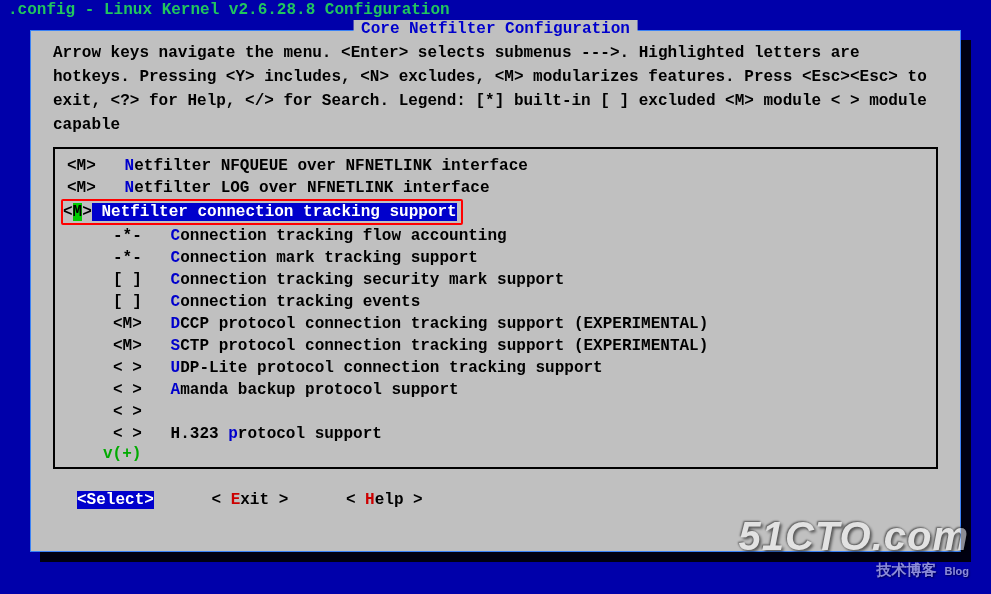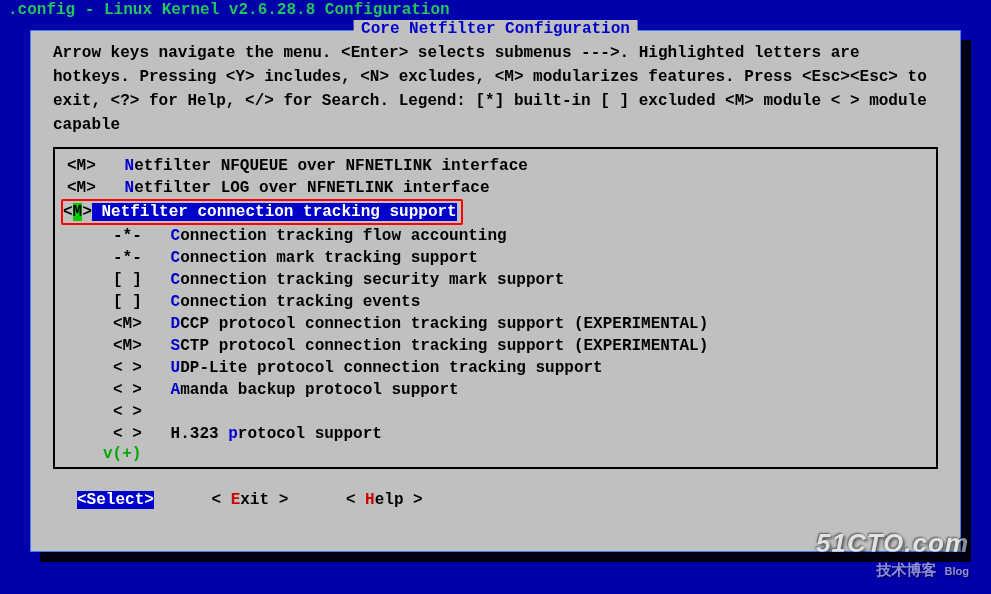--- a/index.html
+++ b/index.html
@@ -89,21 +89,21 @@
     .btn.selected .hk { color: #fff; }
     .watermark {
       position: absolute;
       bottom: 14px; right: 22px;
       text-align: right;
       color: #fff;
       opacity: 0.55;
       font-family: sans-serif;
       pointer-events: none;
     }
-    .watermark .line1 { font-size: 26px; font-style: italic; font-weight: bold;
+    .watermark .line1 { font-size: 40px; font-style: italic; font-weight: bold;
        text-shadow: 2px 2px 3px #000, -1px -1px 2px #000; letter-spacing: 1px; }
     .watermark .line2 { font-size: 15px; margin-top: 2px;
        text-shadow: 1px 1px 2px #000; }
     .watermark .sub { font-size: 11px; margin-left: 8px; }
   </style>
 </head>
 <body>
 
 <div class="title-bar">.config - Linux Kernel v2.6.28.8 Configuration</div>
 

